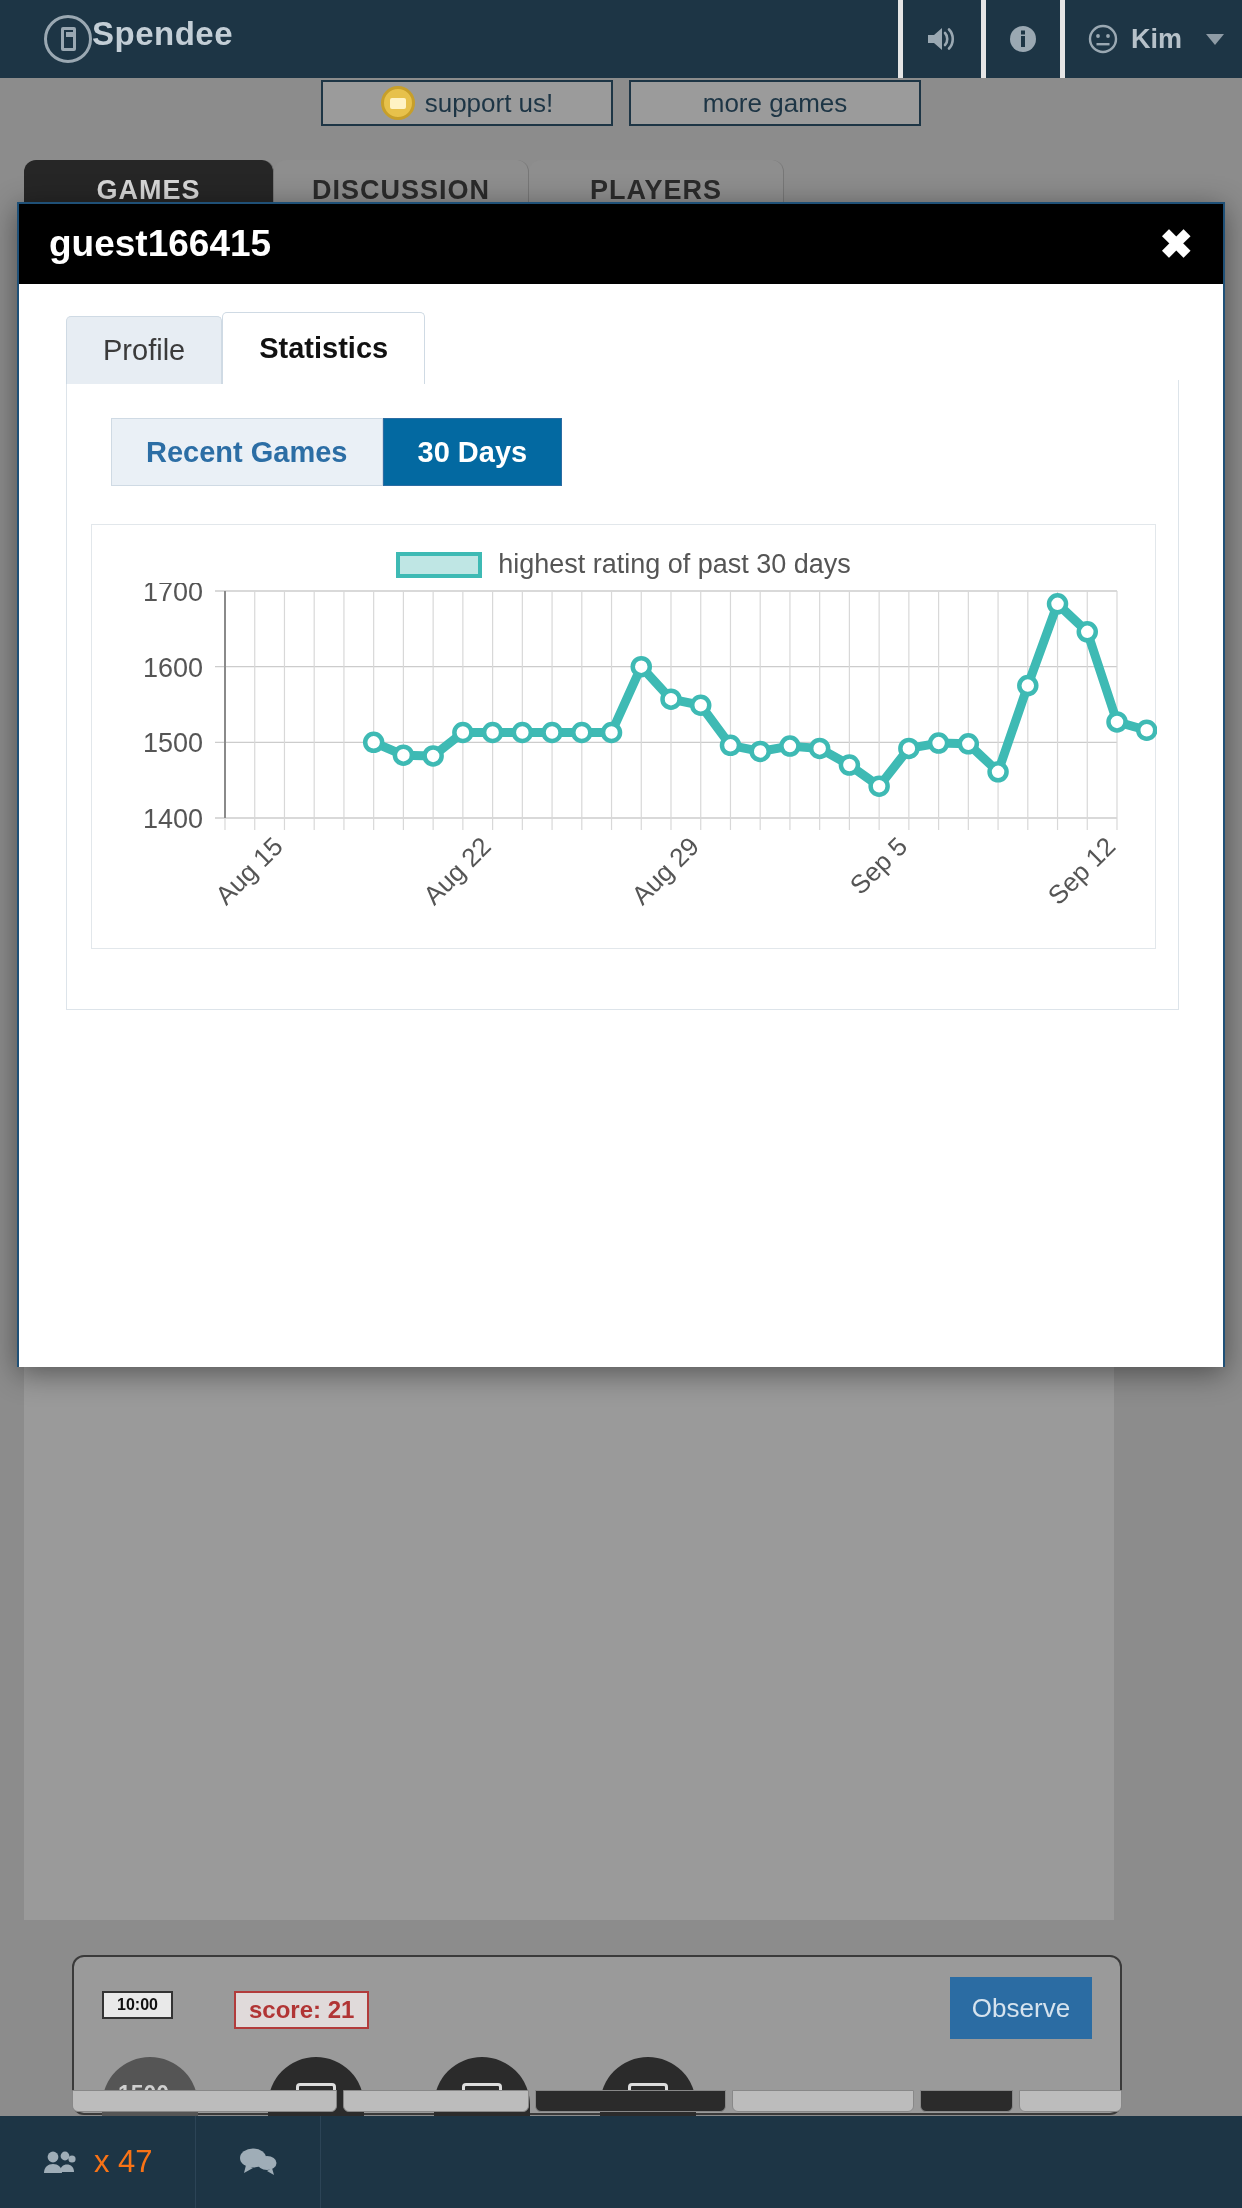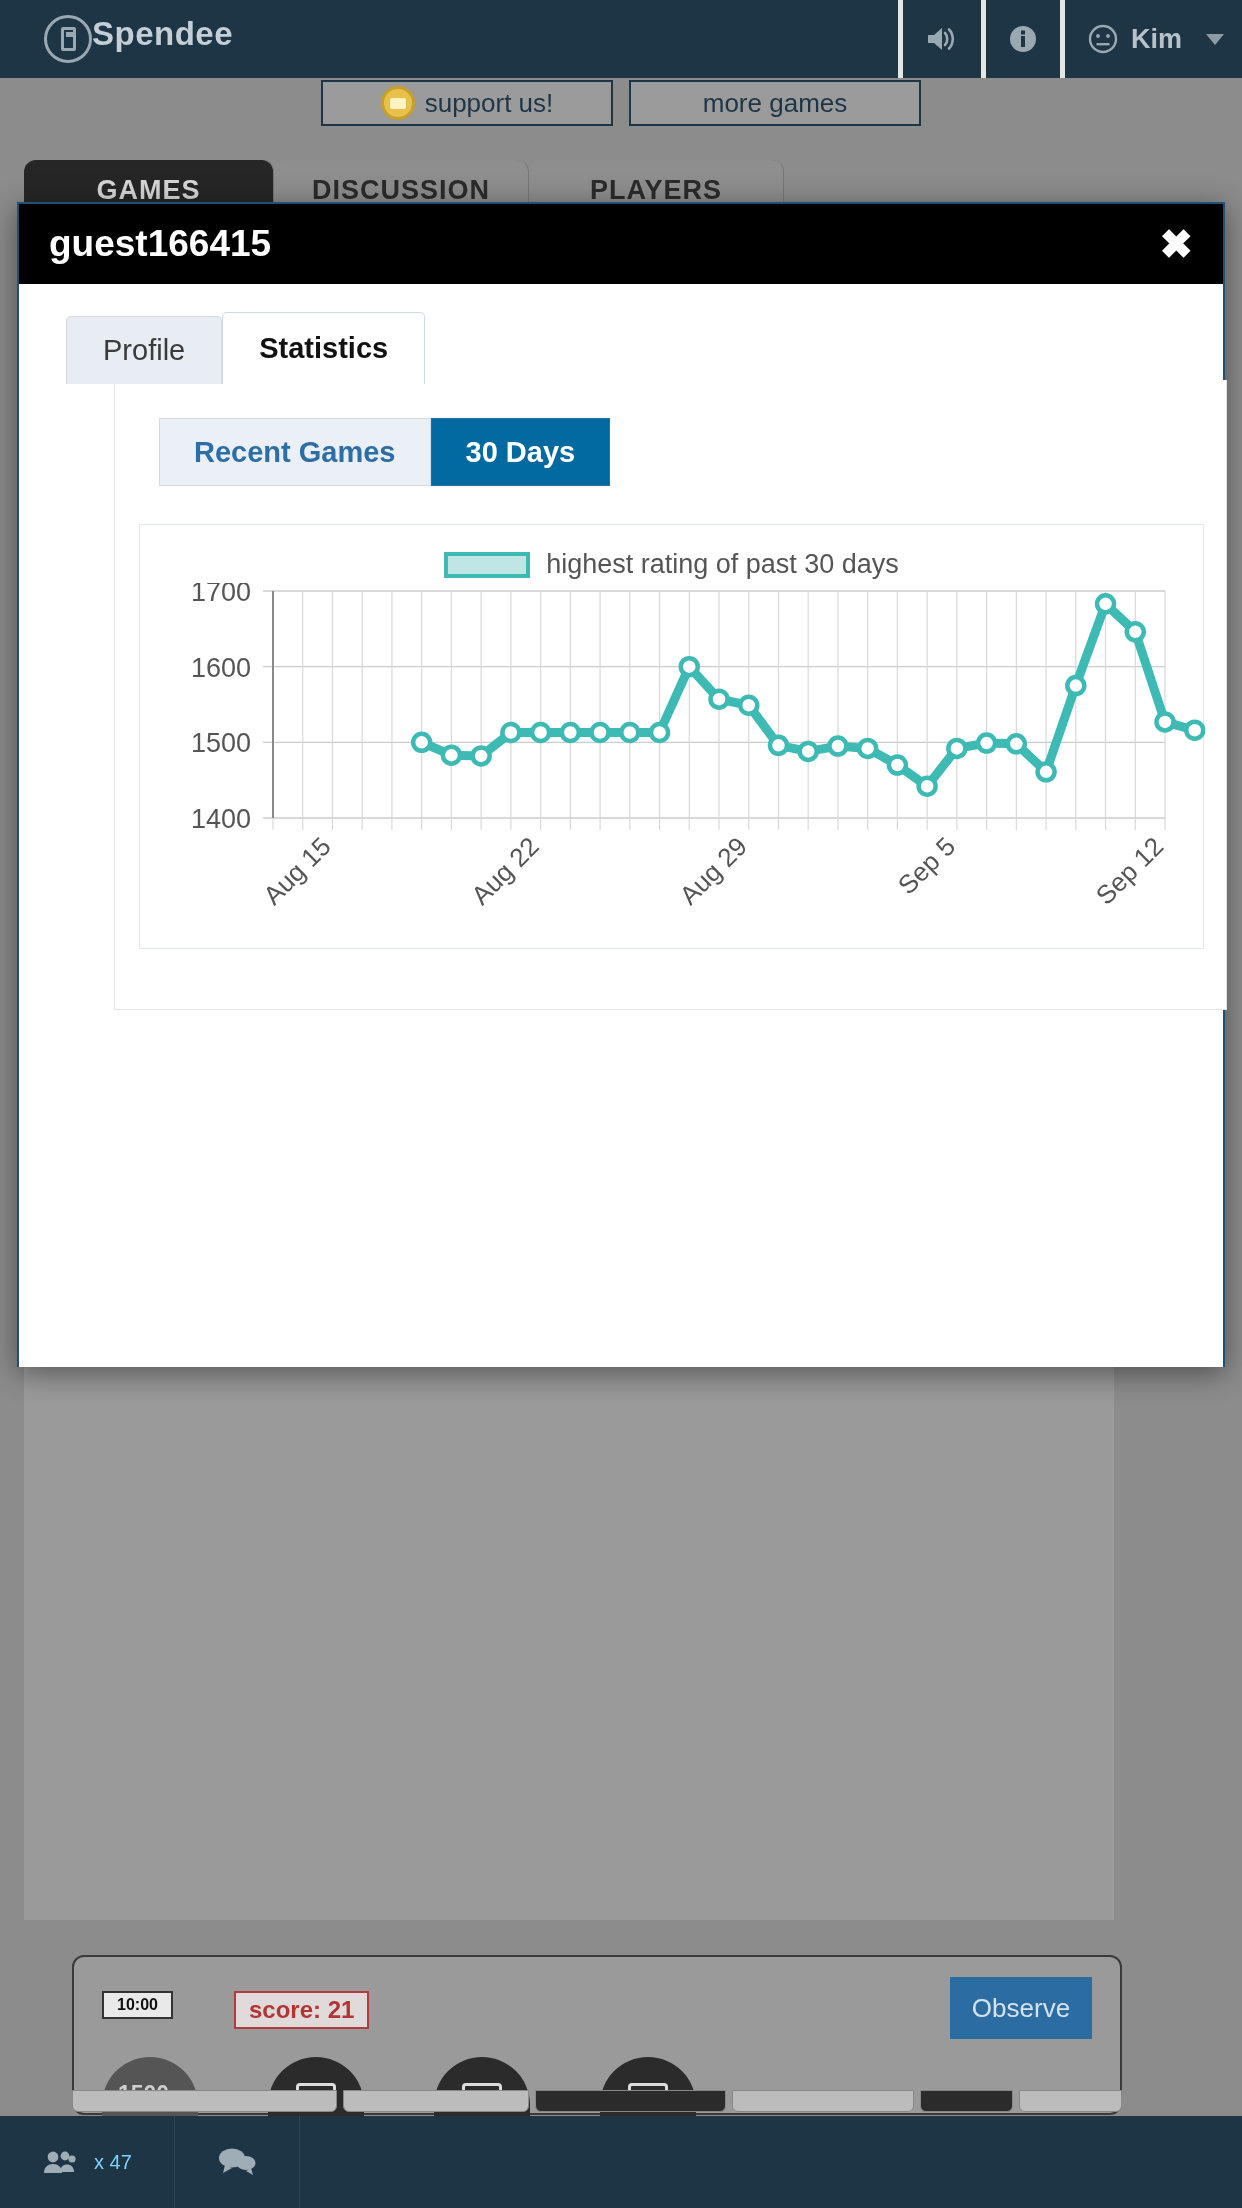--- a/index.html
+++ b/index.html
@@ -131,21 +131,21 @@
   
   .bottombar {
     position: absolute; left: 0; bottom: 0; width: 1242px; height: 92px;
     background: #1d3545; display: flex; align-items: center; z-index: 50;
   }
   .bb-cell {
     height: 92px; display: flex; align-items: center; gap: 16px;
     padding: 0 42px; color: #9fadb7;
     border-right: 1px solid #2c4456;
   }
-  .bb-count { font-size: 20px; color: #7dd3fc; }
+  .bb-count { font-size: 31px; color: #f97316; }
 
   
   .modal {
     position: absolute; left: 17px; top: 202px; width: 1208px; height: 1165px;
     background: #fff; border: 2px solid #1f5077;
     box-shadow: 0 6px 28px rgba(0,0,0,.45);
     z-index: 40;
   }
   .modal-header {
     height: 80px; background: #000000; display: flex; align-items: center;
@@ -175,21 +175,21 @@
     border-color: #cfdae4;
     position: relative; z-index: 4;
     height: 72px;
   }
   .tabline {
     position: absolute; left: 47px; top: 96px; width: 1113px; height: 1px; background: #d5dde5;
   }
 
   .tabcontent {
     position: absolute; left: 47px; top: 96px; width: 1113px; height: 630px;
-    border: 1px solid #dde4ea; border-top: none; background: #fff; margin-left: 48px;
+    border: 1px solid #dde4ea; border-top: none; background: #fff;
   }
 
   .segbtns { position: absolute; left: 44px; top: 38px; display: flex; }
   .segbtn {
     height: 68px; display: flex; align-items: center; justify-content: center;
     padding: 0 34px; font-size: 29px; font-weight: bold;
     background: #eaf0f6; color: #2c6ea5; border: 1px solid #cfdae4;
   }
   .segbtn.active { background: #0369a1; color: #fff; border-color: #2b6ca3; }
 

